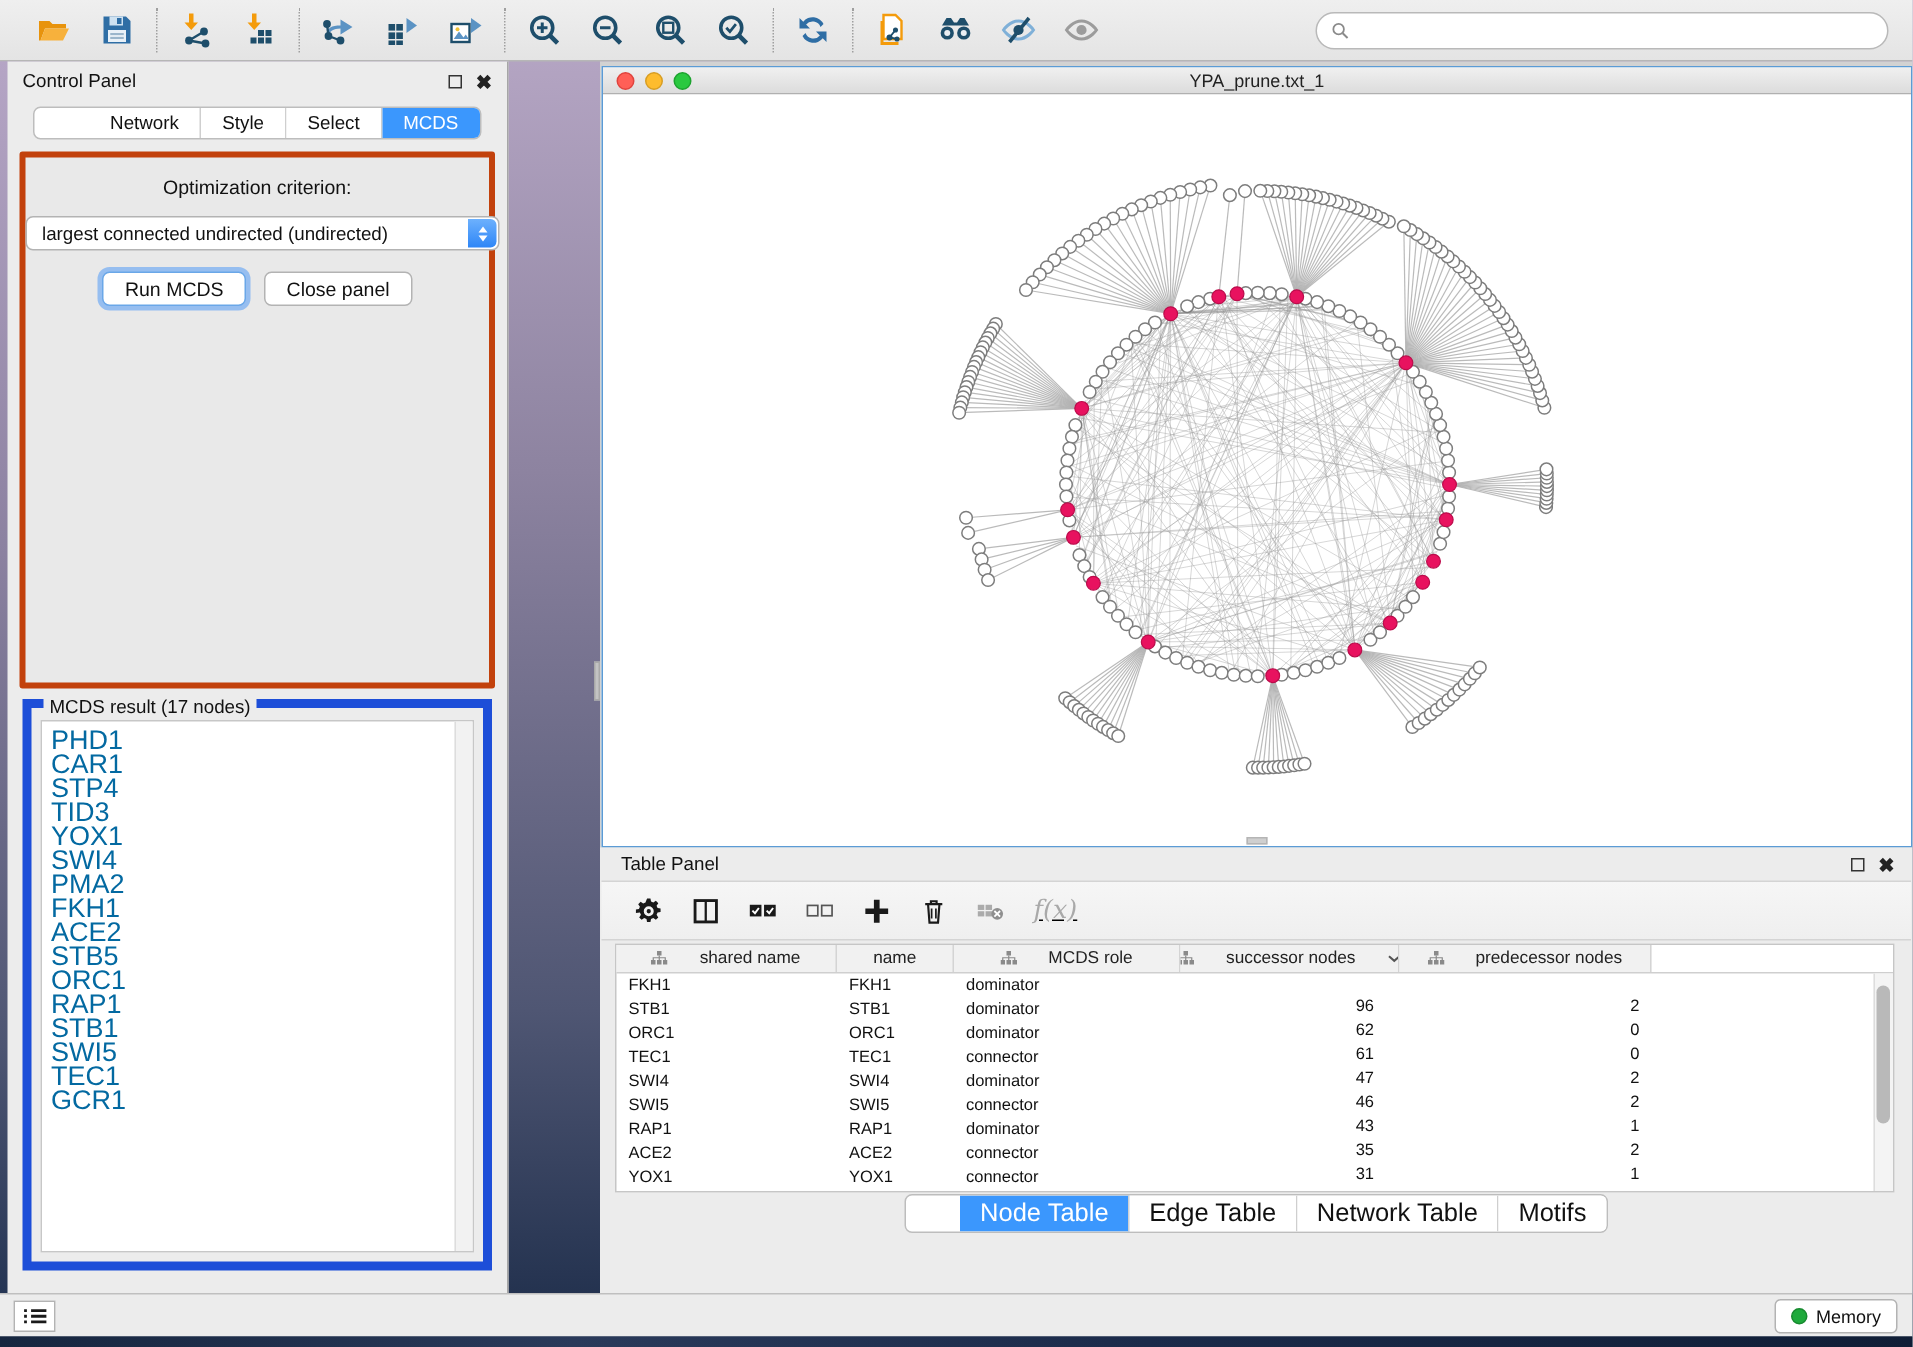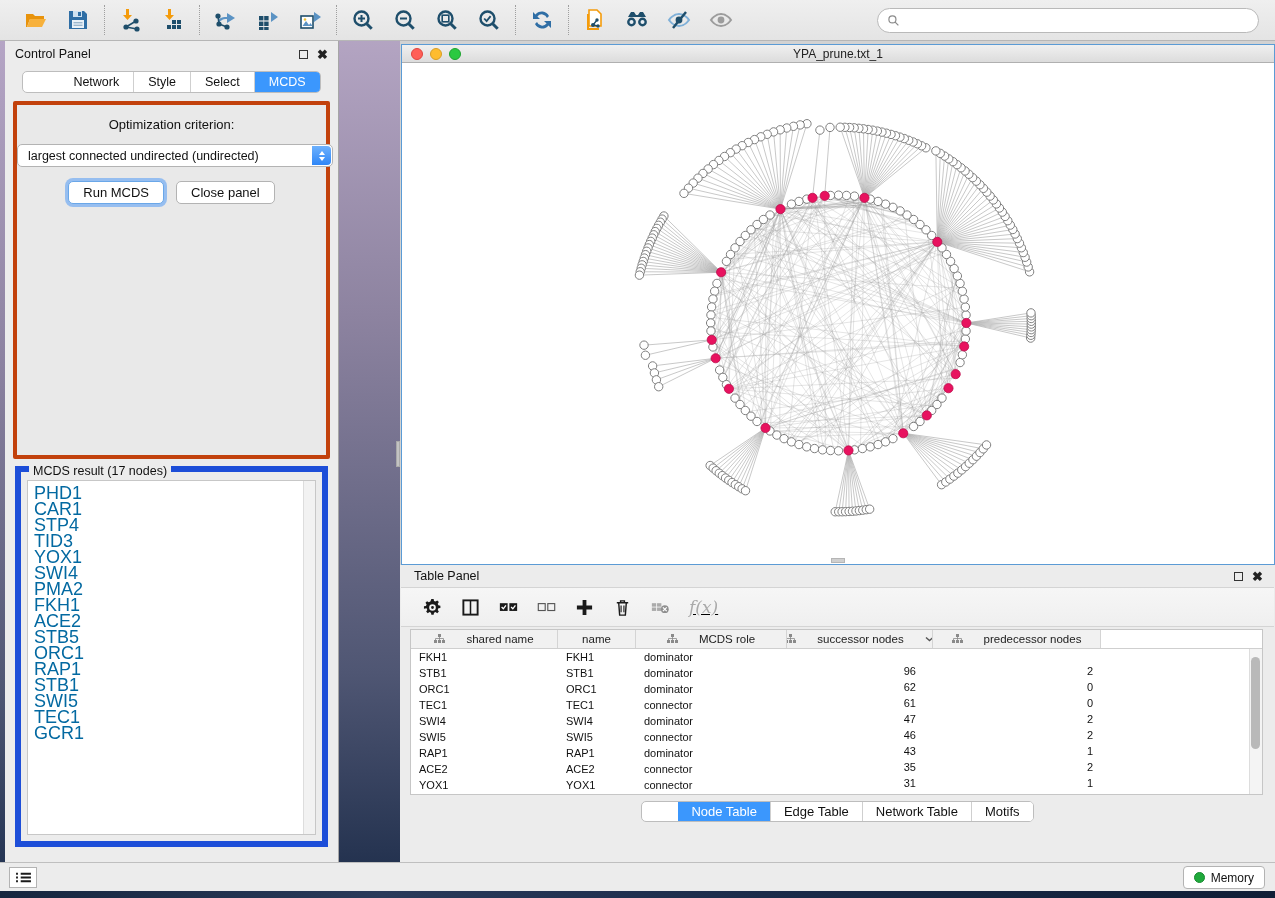--- a/index.html
+++ b/index.html
@@ -75,21 +75,21 @@
   .tbl-head { display:flex; height:19px; border-bottom:1px solid #cfcfcf; font-size:11.5px; color:#222; }
   .th { background:#f1f1f1; border-right:1px solid #d4d4d4; display:flex; align-items:center; justify-content:center; gap:21px; padding:0 4px; overflow:hidden; white-space:nowrap; }
   .th svg { flex:0 0 auto; }
   .tbl-body { position:absolute; left:0; right:13px; top:19px; bottom:0; overflow:hidden; }
   .tr { display:flex; height:16px; align-items:center; font-size:11px; color:#111; }
   .td { padding:0 8px; white-space:nowrap; overflow:hidden; }
   .td.num { text-align:right;margin-top:27px; }
   .tbl-scroll { position:absolute; top:19px; bottom:0; right:0; width:13px; background:#f4f4f4; border-left:1px solid #ddd; }
   .tbl-thumb { position:absolute; top:8px; right:2px; width:9px; height:92px; background:#b9b9b9; border-radius:5px; }
   .tp-tabs { position:absolute; left:0; right:0; bottom:40px; display:flex; justify-content:center; }
-  .tp-tabs .seg .tab { padding:2px 13px; font-size:13px; }
+  .tp-tabs .seg .tab { padding:2px 13px; font-size:17px; }
 
   
   .status-bar { position:absolute; left:0; right:0; bottom:7px; height:29px; background:#ececec; border-top:1px solid #bfbfbf; }
   .list-btn { position:absolute; left:9px; top:4px; width:28px; height:21px; background:#fff; border:1px solid #b3b3b3; display:flex; align-items:center; justify-content:center; }
   .memory-btn { position:absolute; right:10px; top:3px; height:23px; background:#fff; border:1px solid #b3b3b3; border-radius:4px; display:flex; align-items:center; gap:6px; padding:0 10px; font-size:12px; color:#111; }
   .mem-dot { width:11px; height:11px; border-radius:50%; background:#1faa3c; border:1px solid #178a2f; }
 </style>
 </head>
 <body>
 

